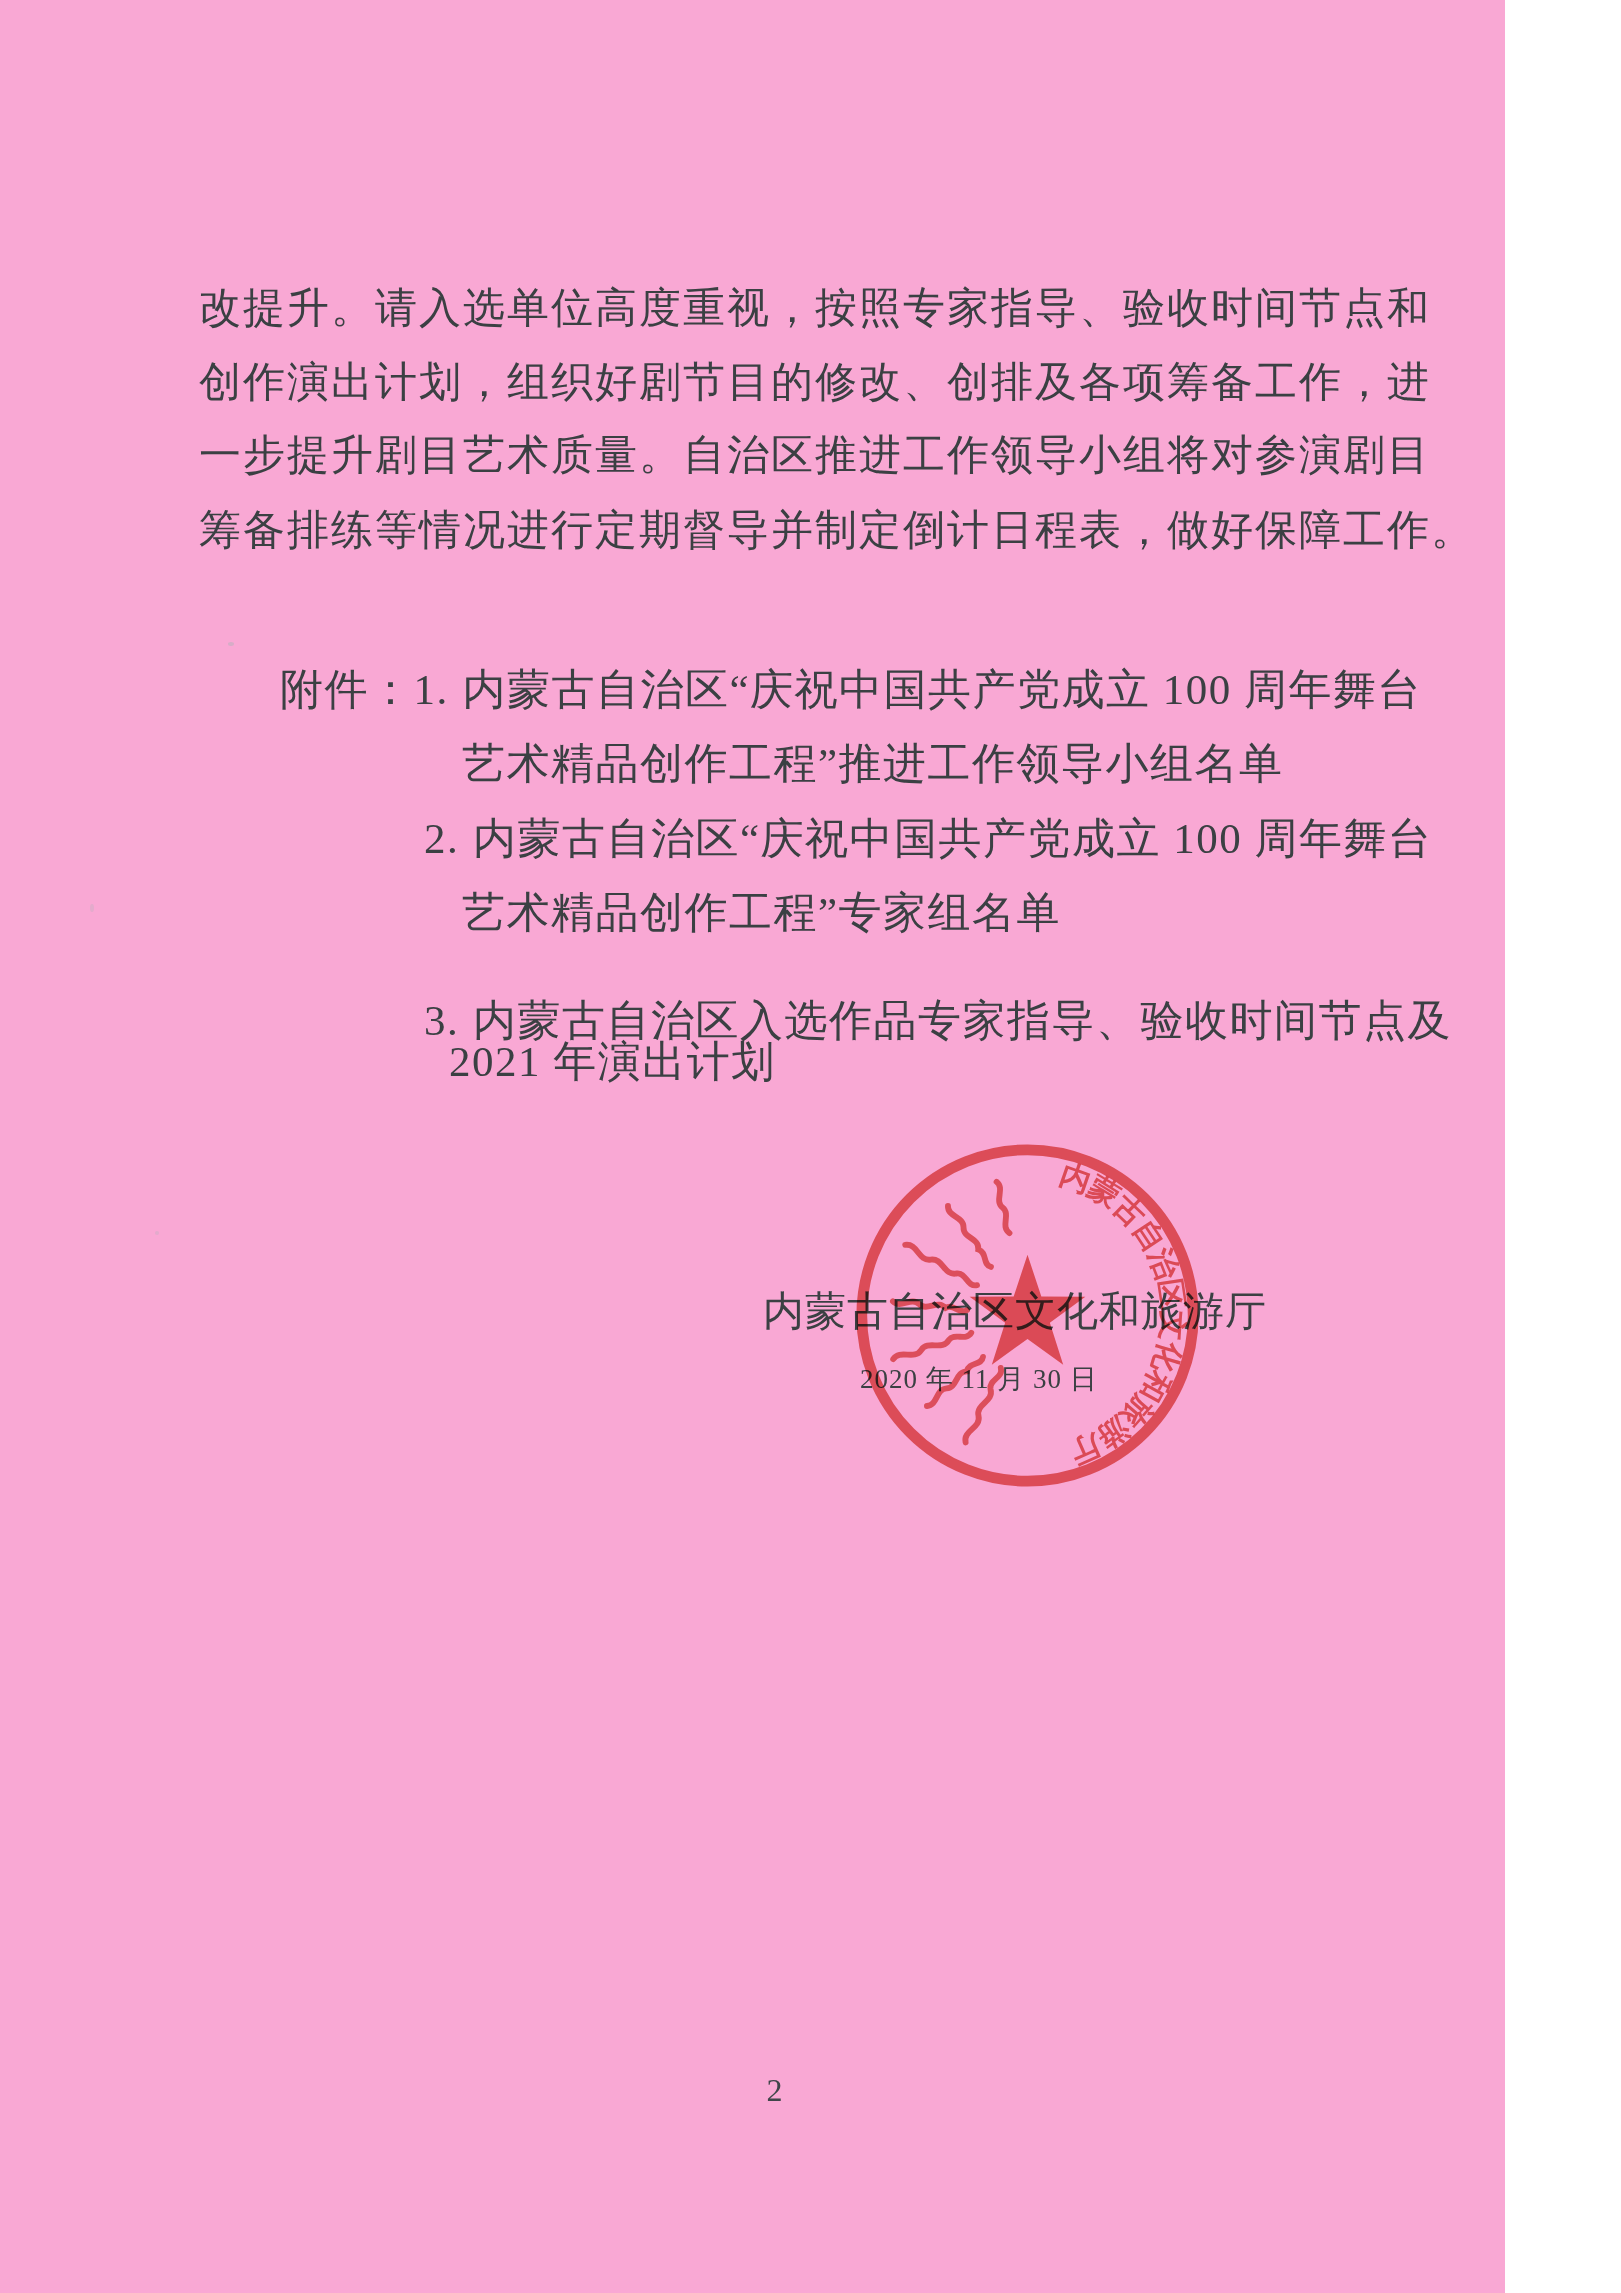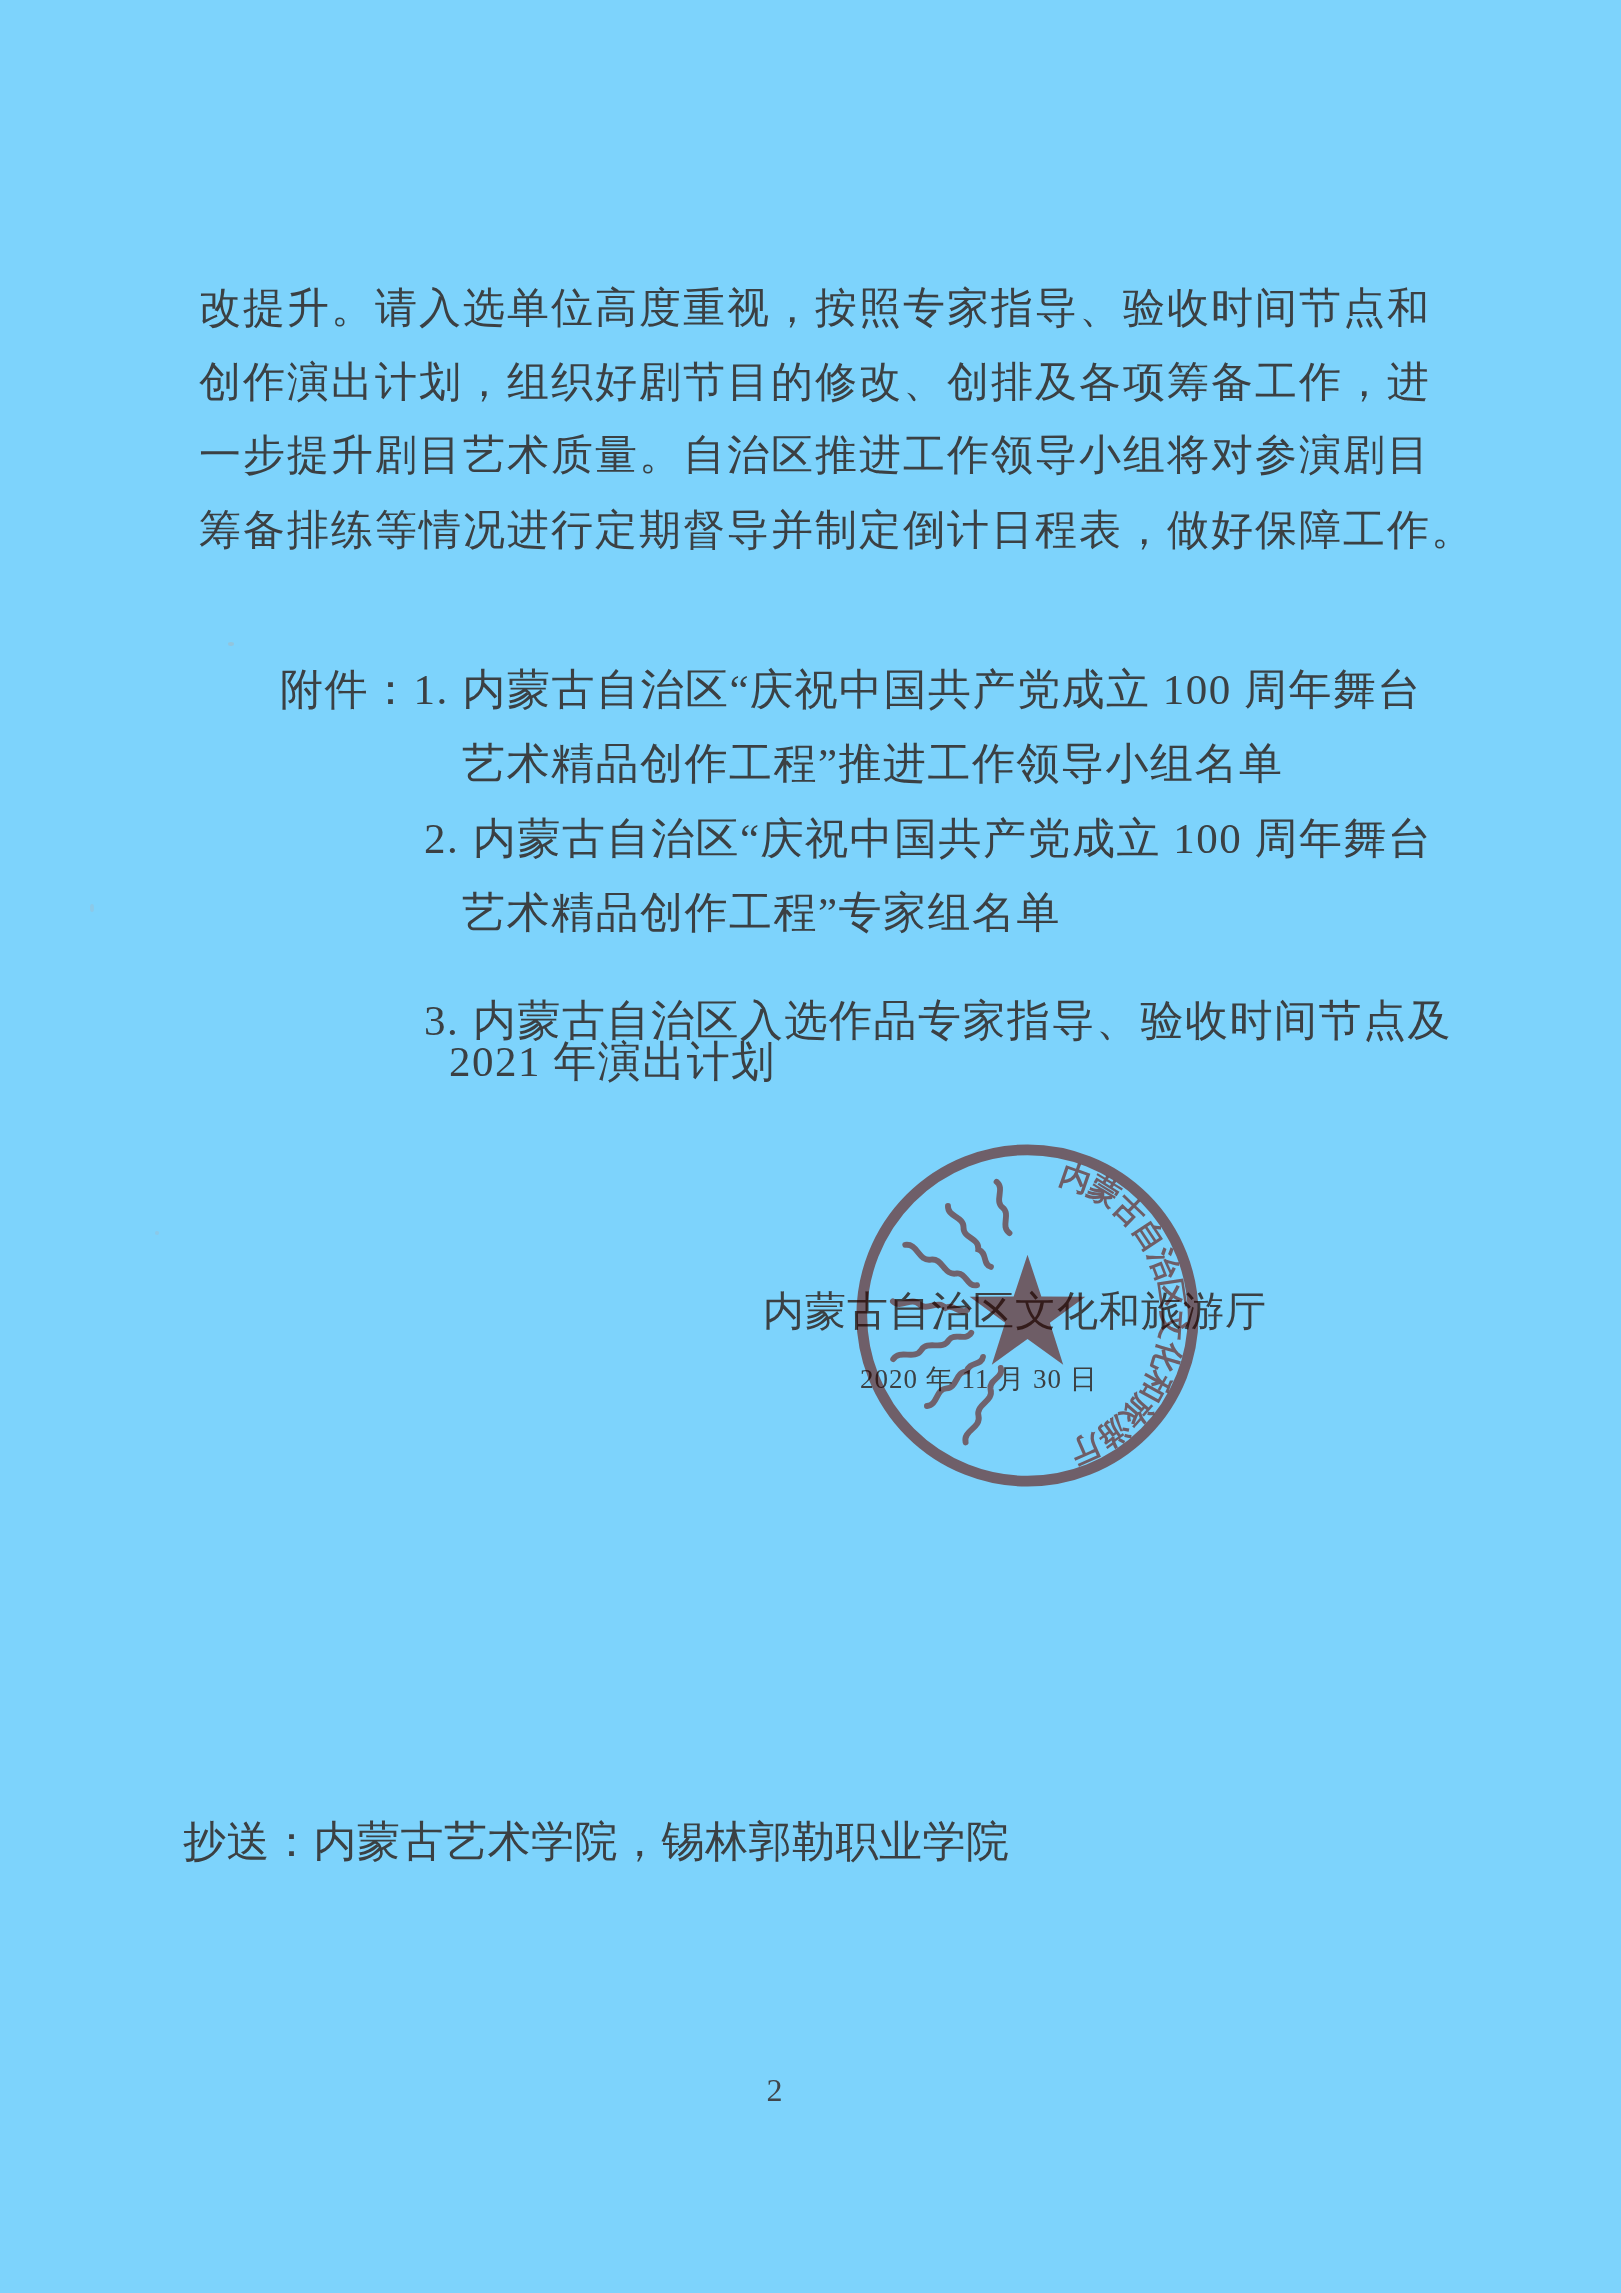--- a/index.html
+++ b/index.html
@@ -2,23 +2,23 @@
 <html><head>
 <meta charset="utf-8">
 <style>
   html, body {
     margin: 0;
     padding: 0;
     background: #ffffff;
   }
   .page {
     position: relative;
-    width: 1621px;
+    width: 1505px;
     height: 2294px;
-    background: #7dd3fc;
+    background: #f9a8d4;
     overflow: hidden;
     font-family: "Liberation Serif", "DejaVu Serif", serif;
     color: #3b4043;
   }
   .line {
     position: absolute;
     white-space: nowrap;
     line-height: 1.25;
   }
   
@@ -112,23 +112,20 @@
       <span class="att-num">3.</span><span>内蒙古自治区入选作品专家指导、验收时间节点及</span>
     </div>
     <div class="line att-row ar5">2021 年演出计划</div>
   </div>
 
   <div>
     <div class="line sig-org">内蒙古自治区文化和旅游厅</div>
     <div class="line sig-date">2020 年 11 月 30 日</div>
   </div>
 
-  <div class="line cc-row">
-    <span>抄送：</span><span>内蒙古艺术学院，锡林郭勒职业学院</span>
-  </div>
 
   <div class="line page-num">2</div>
 
   <div class="speck sp0"></div>
   <div class="speck sp1"></div>
   <div class="speck sp2"></div>
 
   <div class="seal">
     <svg width="353" height="353" viewBox="0 0 360 360">
 

